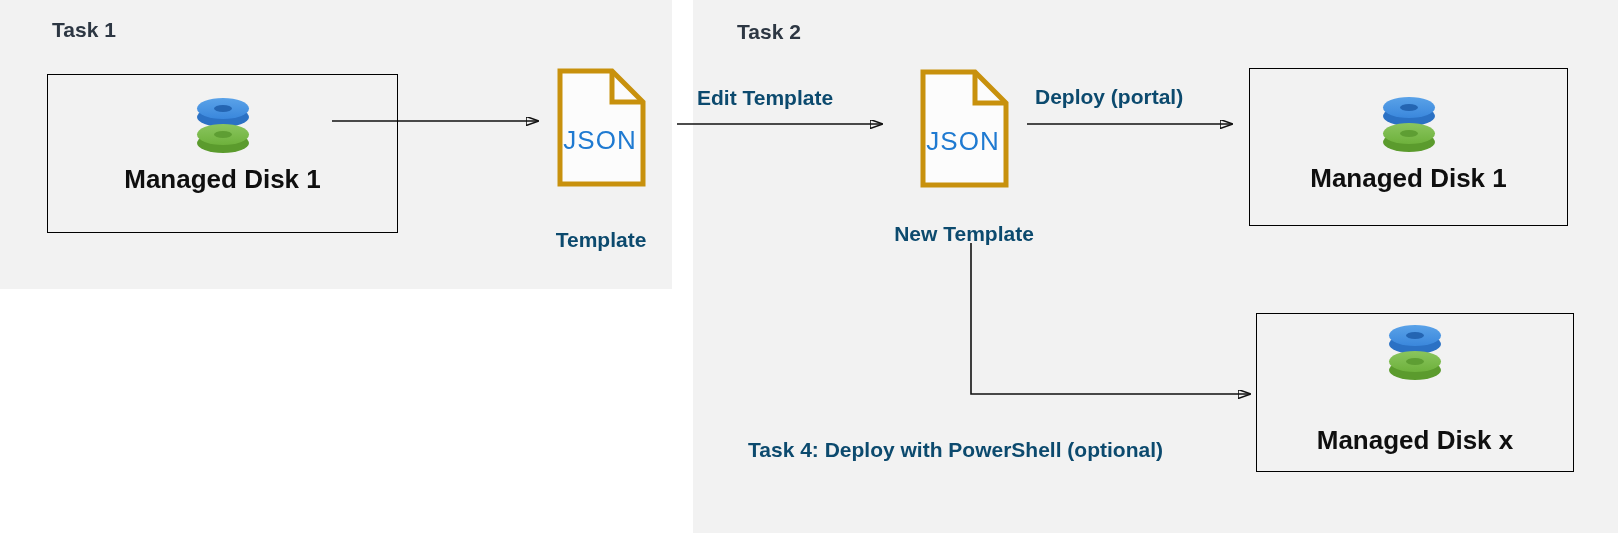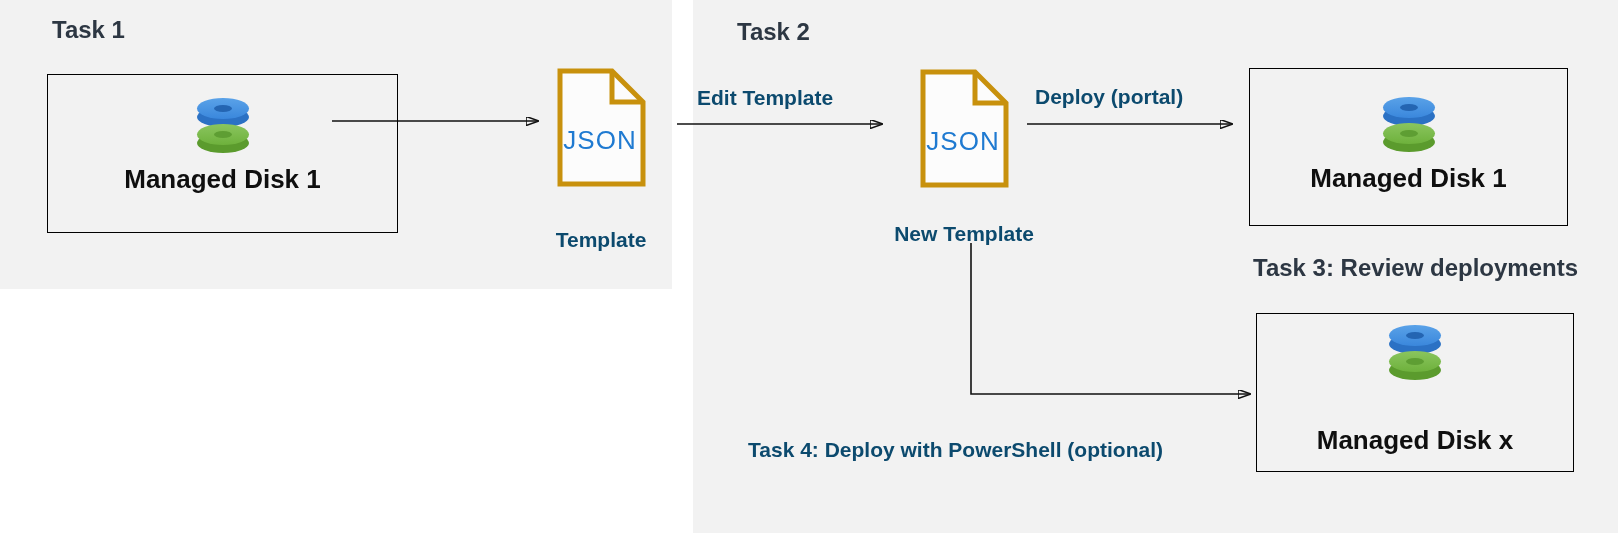--- a/index.html
+++ b/index.html
@@ -6,21 +6,21 @@
   .canvas{
     position:relative;width:1618px;height:542px;overflow:hidden;
     font-family:"Liberation Sans","DejaVu Sans",sans-serif;
     background:#ffffff;
   }
   .panel{position:absolute;background:#f2f2f2;}
   .panel-left{left:0;top:0;width:672px;height:289px;}
   .panel-right{left:693px;top:0;width:925px;height:533px;}
 
   .heading{
-    position:absolute;font-size:24px;font-weight:bold;color:#2d3743;
+    position:absolute;font-size:21px;font-weight:bold;color:#2d3743;
     line-height:25px;white-space:nowrap;
   }
   .label{
     position:absolute;font-size:21px;font-weight:bold;color:#0c4a6e;
     line-height:25px;white-space:nowrap;
   }
   .center-x{transform:translateX(-50%);margin-top:14px;}
 
   .disk-box{
     position:absolute;border:1.5px solid #000;
@@ -112,21 +112,20 @@
       <span class="b-side"></span>
         <span class="b-face"></span>
         <span class="b-hole"></span>
       <span class="g-side"></span>
         <span class="g-face"></span>
         <span class="g-hole"></span>
     </div>
     <div class="box-label">Managed Disk 1</div>
   </div>
 
-  <div class="heading" style="left:1253px;top:255px;">Task 3: Review deployments</div>
 
   <div class="disk-box" style="left:1256px;top:313px;width:318px;height:159px;padding-bottom:4px;gap:34px;">
     <div class="disk-icon">
       <span class="b-side"></span>
         <span class="b-face"></span>
         <span class="b-hole"></span>
       <span class="g-side"></span>
         <span class="g-face"></span>
         <span class="g-hole"></span>
     </div>

